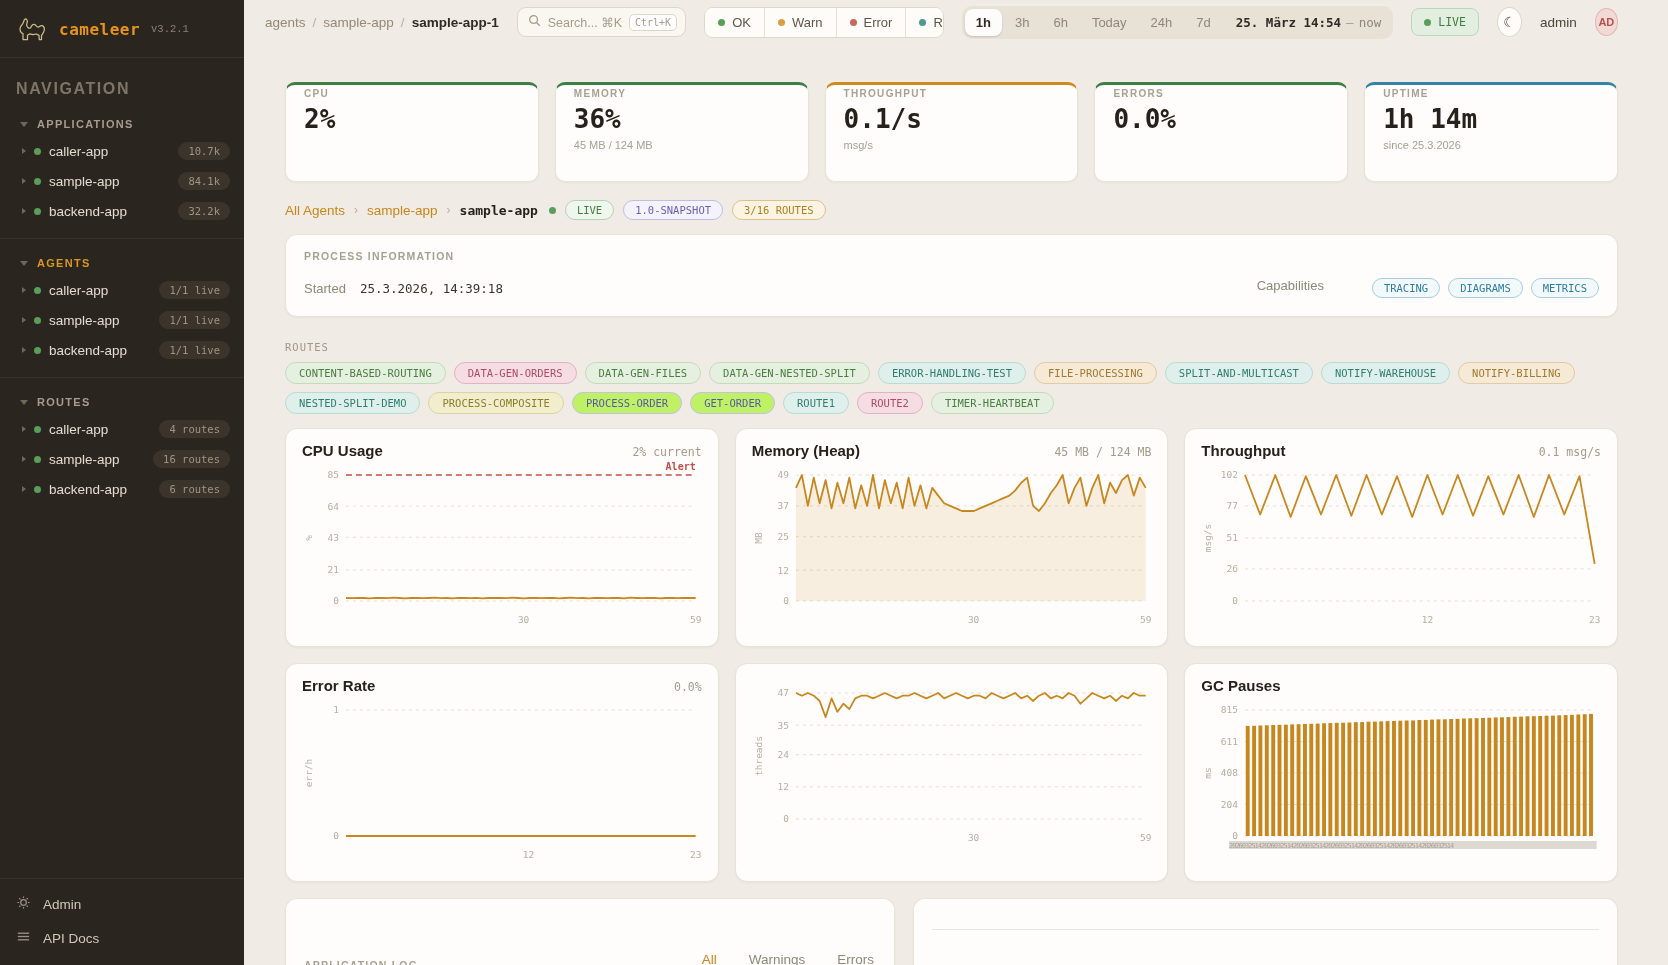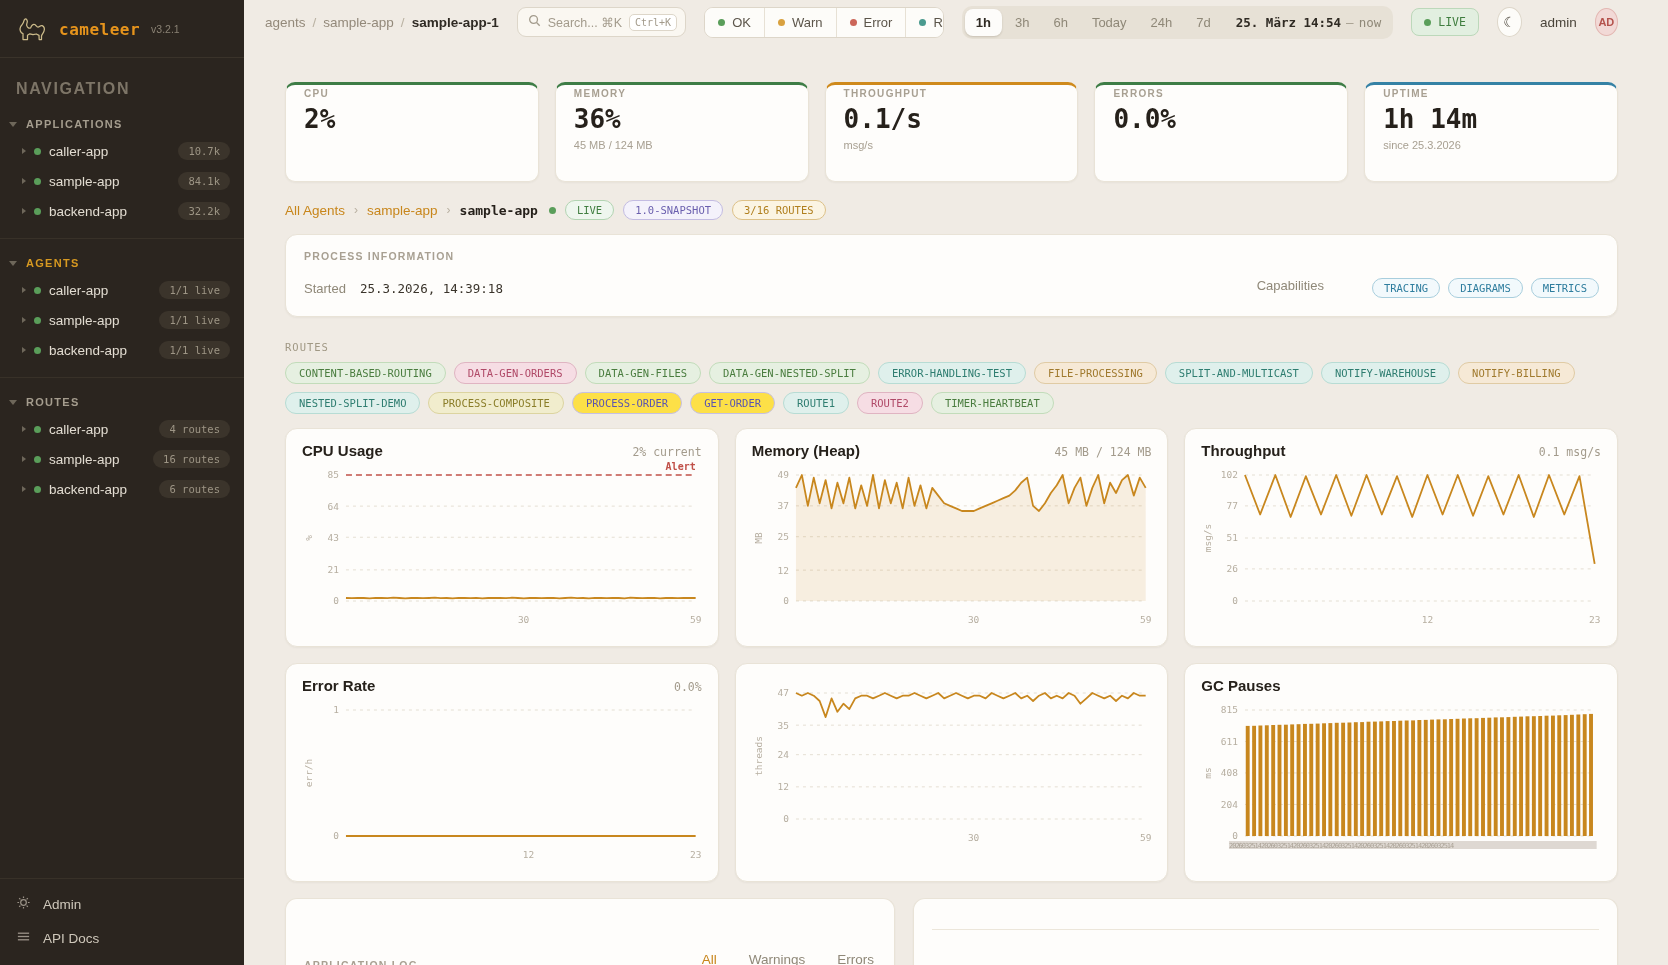--- a/index.html
+++ b/index.html
@@ -4,30 +4,30 @@
 <style>
   * { margin:0; padding:0; box-sizing:border-box; }
   html,body { width:1668px; height:965px; overflow:hidden; }
   body { font-family:"Liberation Sans",sans-serif; background:#f0ebe4; color:#2f2a23; }
   .mono { font-family:"DejaVu Sans Mono",monospace; }
 
   
   .sidebar { position:fixed; left:0; top:0; width:244px; height:965px; background:#2b251f; color:#ddd6ca; display:flex; flex-direction:column; }
   .logo-row { display:flex; align-items:center; gap:9px; padding:12px 14px 11px 16px; border-bottom:1px solid #3a332a; }
   .logo-name { font-family:"DejaVu Sans Mono",monospace; font-weight:bold; font-size:16px; color:#e6941c; letter-spacing:.5px; }
-  .logo-ver { font-family:Liberation Sans, sans-serif; font-size:10.5px; color:#8a8274; margin-left:2px; }
+  .logo-ver { font-family:Liberation Mono, monospace; font-size:10.5px; color:#8a8274; margin-left:2px; }
   .filter-wrap { padding:12px 14px 4px 14px; }
   .filter-box { display:flex; align-items:center; gap:8px; border:1px solid #453d33; border-radius:8px; padding:7px 10px; }
   .filter-box input { background:transparent; border:none; outline:none; color:#cfc8bb; font-size:13px; width:100%; font-family:"Liberation Sans",sans-serif; }
   .filter-box input::placeholder { color:#847c6e; }
   .nav-label { font-size:16px; letter-spacing:1.6px; color:#7d7567; padding:22px 16px 2px 16px; font-weight:bold; }
   .nav-scroll { flex:1; overflow:hidden; }
   .nav-section { padding:10px 0 12px 0; }
   .nav-section + .nav-section { border-top:1px solid #383128; }
-  .sec-head { display:flex; align-items:center; gap:9px; padding:8px 16px 6px 9px; cursor:pointer; }
+  .sec-head { display:flex; align-items:center; gap:9px; padding:8px 16px 6px 20px; cursor:pointer; }
   .sec-caret { width:0; height:0; border-left:4px solid transparent; border-right:4px solid transparent; border-top:5px solid #6e675a; }
   .sec-label { font-size:11px; font-weight:bold; letter-spacing:1.3px; color:#a59d8e; }
   .nav-section.active .sec-label { color:#d79921; }
   .nav-item { display:flex; align-items:center; gap:8px; padding:6px 14px 6px 22px; cursor:pointer; }
   .item-caret { width:0; height:0; border-top:3.5px solid transparent; border-bottom:3.5px solid transparent; border-left:4.5px solid #6e675a; }
   .dot { width:7px; height:7px; border-radius:50%; background:#5a9e5a; flex:none; }
   .item-name { font-size:13.5px; color:#e2dcd1; }
   .item-badge { margin-left:auto; font-family:"DejaVu Sans Mono",monospace; font-size:10.5px; color:#9d9585; background:#3b342b; border-radius:999px; padding:3px 10px; }
   .side-footer { border-top:1px solid #383128; padding:8px 0 10px 0; }
   .foot-item { display:flex; align-items:center; gap:12px; padding:8px 16px; font-size:13.5px; color:#cfc8bb; cursor:pointer; }
@@ -86,21 +86,21 @@
 
   
   .routes-block { margin-top:24px; }
   .routes-title { font-family:"DejaVu Sans Mono",monospace; font-size:10.5px; letter-spacing:1px; color:#a09884; }
   .tags { display:flex; flex-wrap:wrap; gap:8px; margin-top:9px; max-width:1340px; }
   .tag { font-family:"DejaVu Sans Mono",monospace; font-size:10.5px; border-radius:999px; padding:4px 13px; border:1px solid; cursor:pointer; white-space:nowrap; }
   .tag.green  { color:#4a7d3f; border-color:#c2dcba; background:#e6f0e1; }
   .tag.pink   { color:#b04a68; border-color:#e0b4c2; background:#f6dde4; }
   .tag.teal   { color:#2e7d70; border-color:#b7dcd4; background:#dff0ec; }
   .tag.tan    { color:#a07a2e; border-color:#e0cba4; background:#f6e9d6; }
-  .tag.purple { color:#5a55b0; border-color:#c5c0e4; background:#fde047; }
+  .tag.purple { color:#5a55b0; border-color:#c5c0e4; background:#bef264; }
   .tag.olive  { color:#8a7d28; border-color:#dcd4a0; background:#f1edcd; }
 
   
   .charts { display:grid; grid-template-columns:repeat(3,1fr); gap:16px; margin-top:14px; }
   .chart-card { background:#fefdfb; border:1px solid #e9e3d7; border-radius:12px; padding:13px 16px 8px 16px; box-shadow:0 1px 2px rgba(60,50,30,.05); height:219px; }
   .chart-head { display:flex; align-items:baseline; justify-content:space-between; }
   .chart-title { font-size:15px; font-weight:bold; color:#26211b; }
   .chart-value { font-family:"DejaVu Sans Mono",monospace; font-size:11.5px; color:#a39b8c; }
   .chart-card svg { display:block; width:100%; height:172px; margin-top:2px; }
   .grid-l { stroke:#e5dfd3; stroke-width:1; stroke-dasharray:3 4; }

